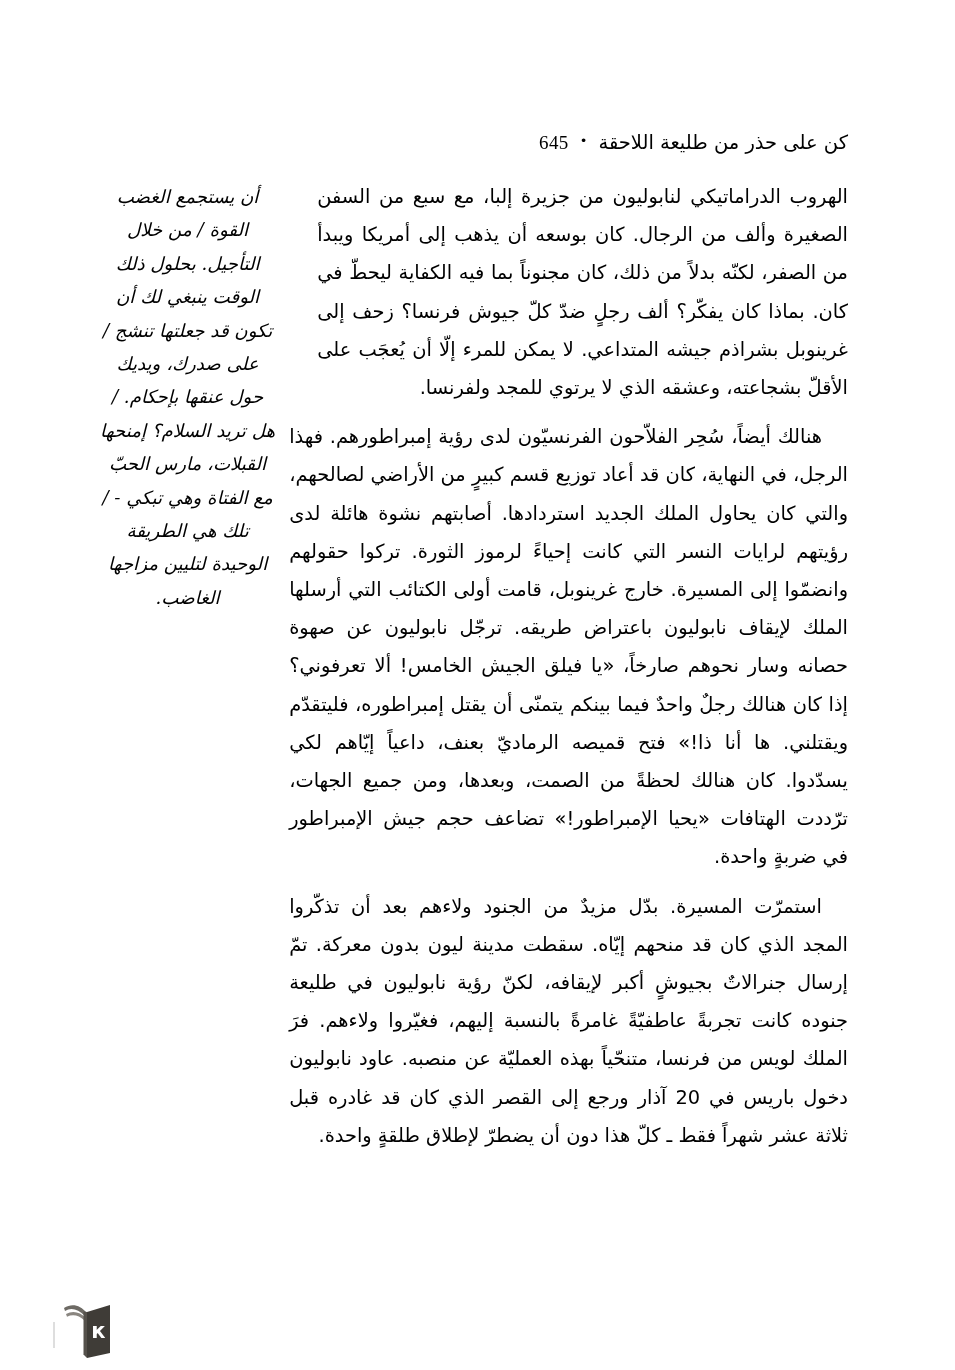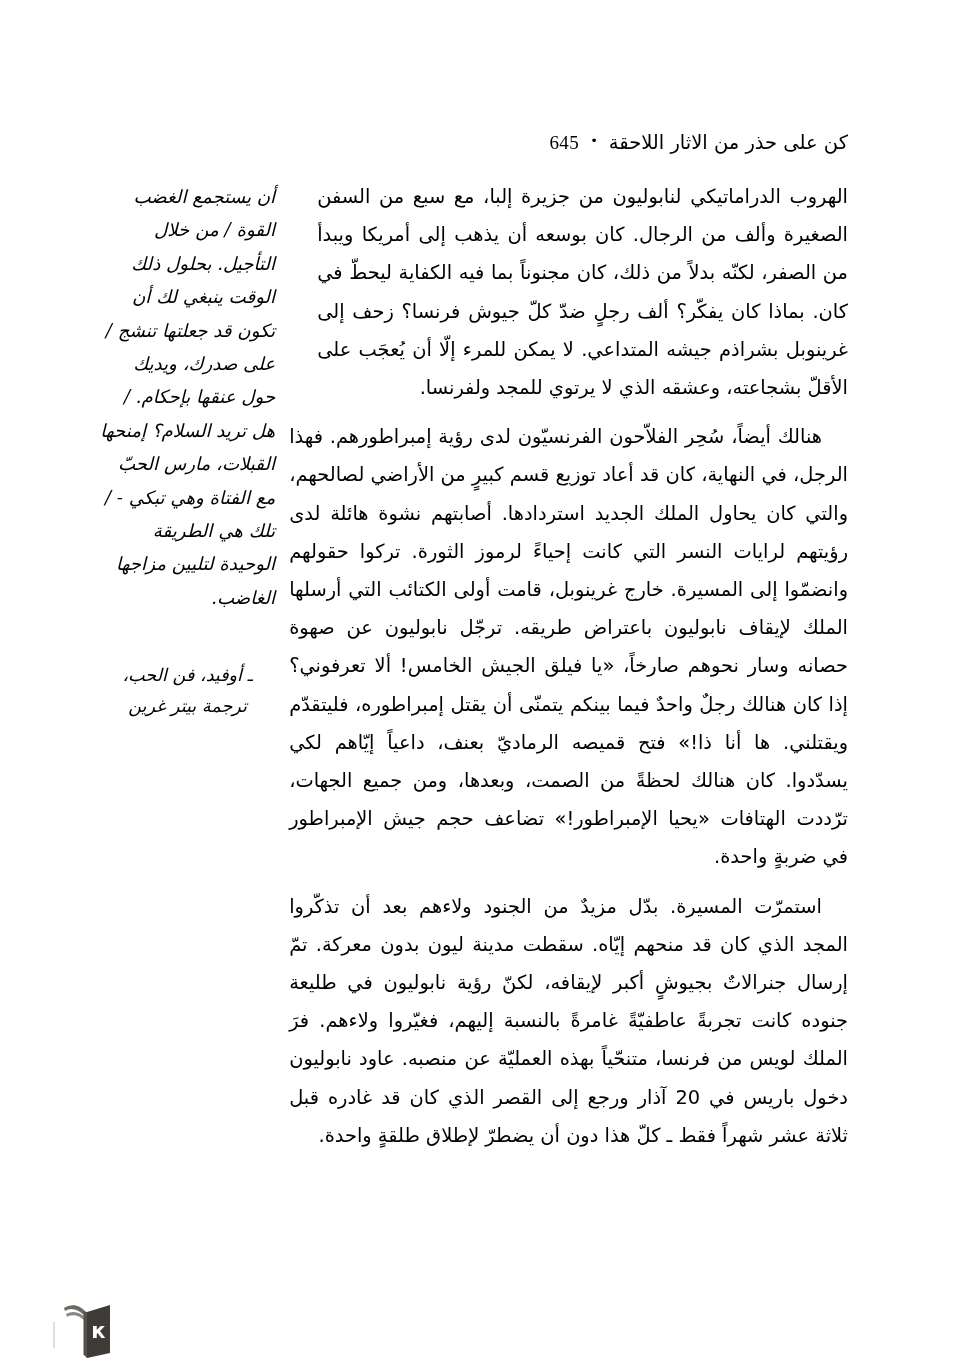--- a/index.html
+++ b/index.html
@@ -103,21 +103,21 @@
     direction: rtl;
     text-align: center;
     font-family: "DejaVu Serif", "Liberation Serif", serif;
     font-style: italic;
     font-size: 18.2px;
     line-height: 33.4px;
     padding-top: 2px;
   }
   .side-poem {
     margin: 0;
-    text-align: right;
+    text-align: center;
     font-style: italic;
   }
   .side-attribution {
     margin: 46px 0 0 0;
     text-align: center;
     font-style: italic;
     font-size: 17.6px;
     line-height: 31px;
   }
 
@@ -154,39 +154,38 @@
     width: 2px;
     height: 26px;
     background: #dedede;
   }
 </style>
 </head>
 <body>
 
 <div class="page-header">
   <div class="header-inner">
-    <span class="header-title">كن على حذر من الاثار اللاحقة</span>
+    <span class="header-title">كن على حذر من طليعة اللاحقة</span>
     <span class="header-dot">•</span>
     <span class="header-pagenum">645</span>
   </div>
 </div>
 
 <div class="page-body">
 
   <div class="main-column">
     <p class="no-indent">الهروب الدراماتيكي لنابوليون من جزيرة إلبا، مع سبع من السفن الصغيرة وألف من الرجال. كان بوسعه أن يذهب إلى أمريكا ويبدأ من الصفر، لكنّه بدلاً من ذلك، كان مجنوناً بما فيه الكفاية ليحطّ في كان. بماذا كان يفكّر؟ ألف رجلٍ ضدّ كلّ جيوش فرنسا؟ زحف إلى غرينوبل بشراذم جيشه المتداعي. لا يمكن للمرء إلّا أن يُعجَب على الأقلّ بشجاعته، وعشقه الذي لا يرتوي للمجد ولفرنسا.</p>
     <p>هنالك أيضاً، سُحِر الفلاّحون الفرنسيّون لدى رؤية إمبراطورهم. فهذا الرجل، في النهاية، كان قد أعاد توزيع قسم كبيرٍ من الأراضي لصالحهم، والتي كان يحاول الملك الجديد استردادها. أصابتهم نشوة هائلة لدى رؤيتهم لرايات النسر التي كانت إحياءً لرموز الثورة. تركوا حقولهم وانضمّوا إلى المسيرة. خارج غرينوبل، قامت أولى الكتائب التي أرسلها الملك لإيقاف نابوليون باعتراض طريقه. ترجّل نابوليون عن صهوة حصانه وسار نحوهم صارخاً، «يا فيلق الجيش الخامس! ألا تعرفوني؟ إذا كان هنالك رجلٌ واحدٌ فيما بينكم يتمنّى أن يقتل إمبراطوره، فليتقدّم ويقتلني. ها أنا ذا!» فتح قميصه الرماديّ بعنف، داعياً إيّاهم لكي يسدّدوا. كان هنالك لحظةً من الصمت، وبعدها، ومن جميع الجهات، ترّددت الهتافات «يحيا الإمبراطور!» تضاعف حجم جيش الإمبراطور في ضربةٍ واحدة.</p>
     <p>استمرّت المسيرة. بدّل مزيدٌ من الجنود ولاءهم بعد أن تذكّروا المجد الذي كان قد منحهم إيّاه. سقطت مدينة ليون بدون معركة. تمّ إرسال جنرالاتٌ بجيوشٍ أكبر لإيقافه، لكنّ رؤية نابوليون في طليعة جنوده كانت تجربةً عاطفيّةً غامرةً بالنسبة إليهم، فغيّروا ولاءهم. فرَ الملك لويس من فرنسا، متنحّياً بهذه العمليّة عن منصبه. عاود نابوليون دخول باريس في 20 آذار ورجع إلى القصر الذي كان قد غادره قبل ثلاثة عشر شهراً فقط ـ كلّ هذا دون أن يضطرّ لإطلاق طلقةٍ واحدة.</p>
   </div>
 
   <div class="column-gap"></div>
 
   <div class="side-column">
     <p class="side-poem">أن يستجمع الغضب القوة / من خلال التأجيل. بحلول ذلك الوقت ينبغي لك أن تكون قد جعلتها تنشج / على صدرك، ويديك حول عنقها بإحكام. / هل تريد السلام؟ إمنحها القبلات، مارس الحبّ مع الفتاة وهي تبكي - / تلك هي الطريقة الوحيدة لتليين مزاجها الغاضب.</p>
-    <p class="side-attribution">ـ أوفيد، فن الحب، ترجمة بيتر غرين</p>
   </div>
 
 </div>
 
 <div class="edge-speck"></div>
 
 <div class="watermark">
   <span class="wm-book">
     <svg width="56" height="62" viewBox="0 0 56 62" aria-hidden="true">
 

